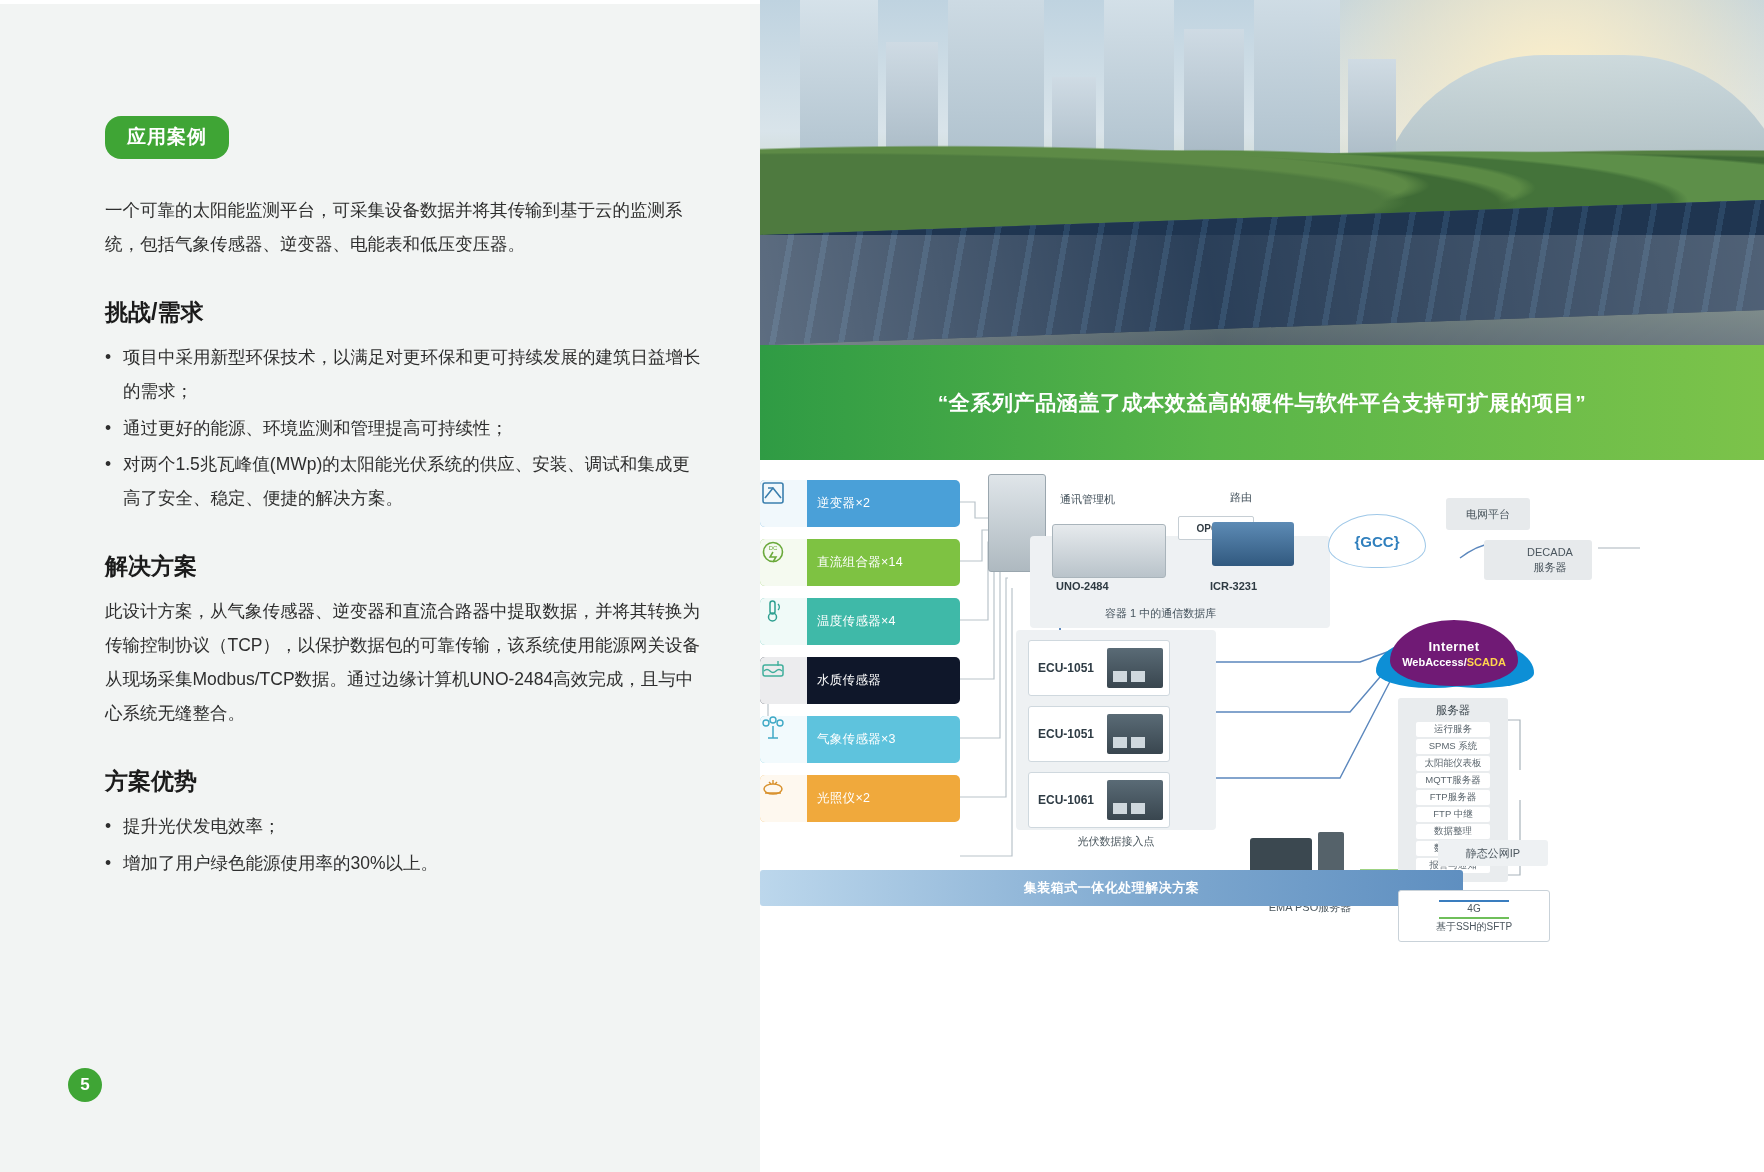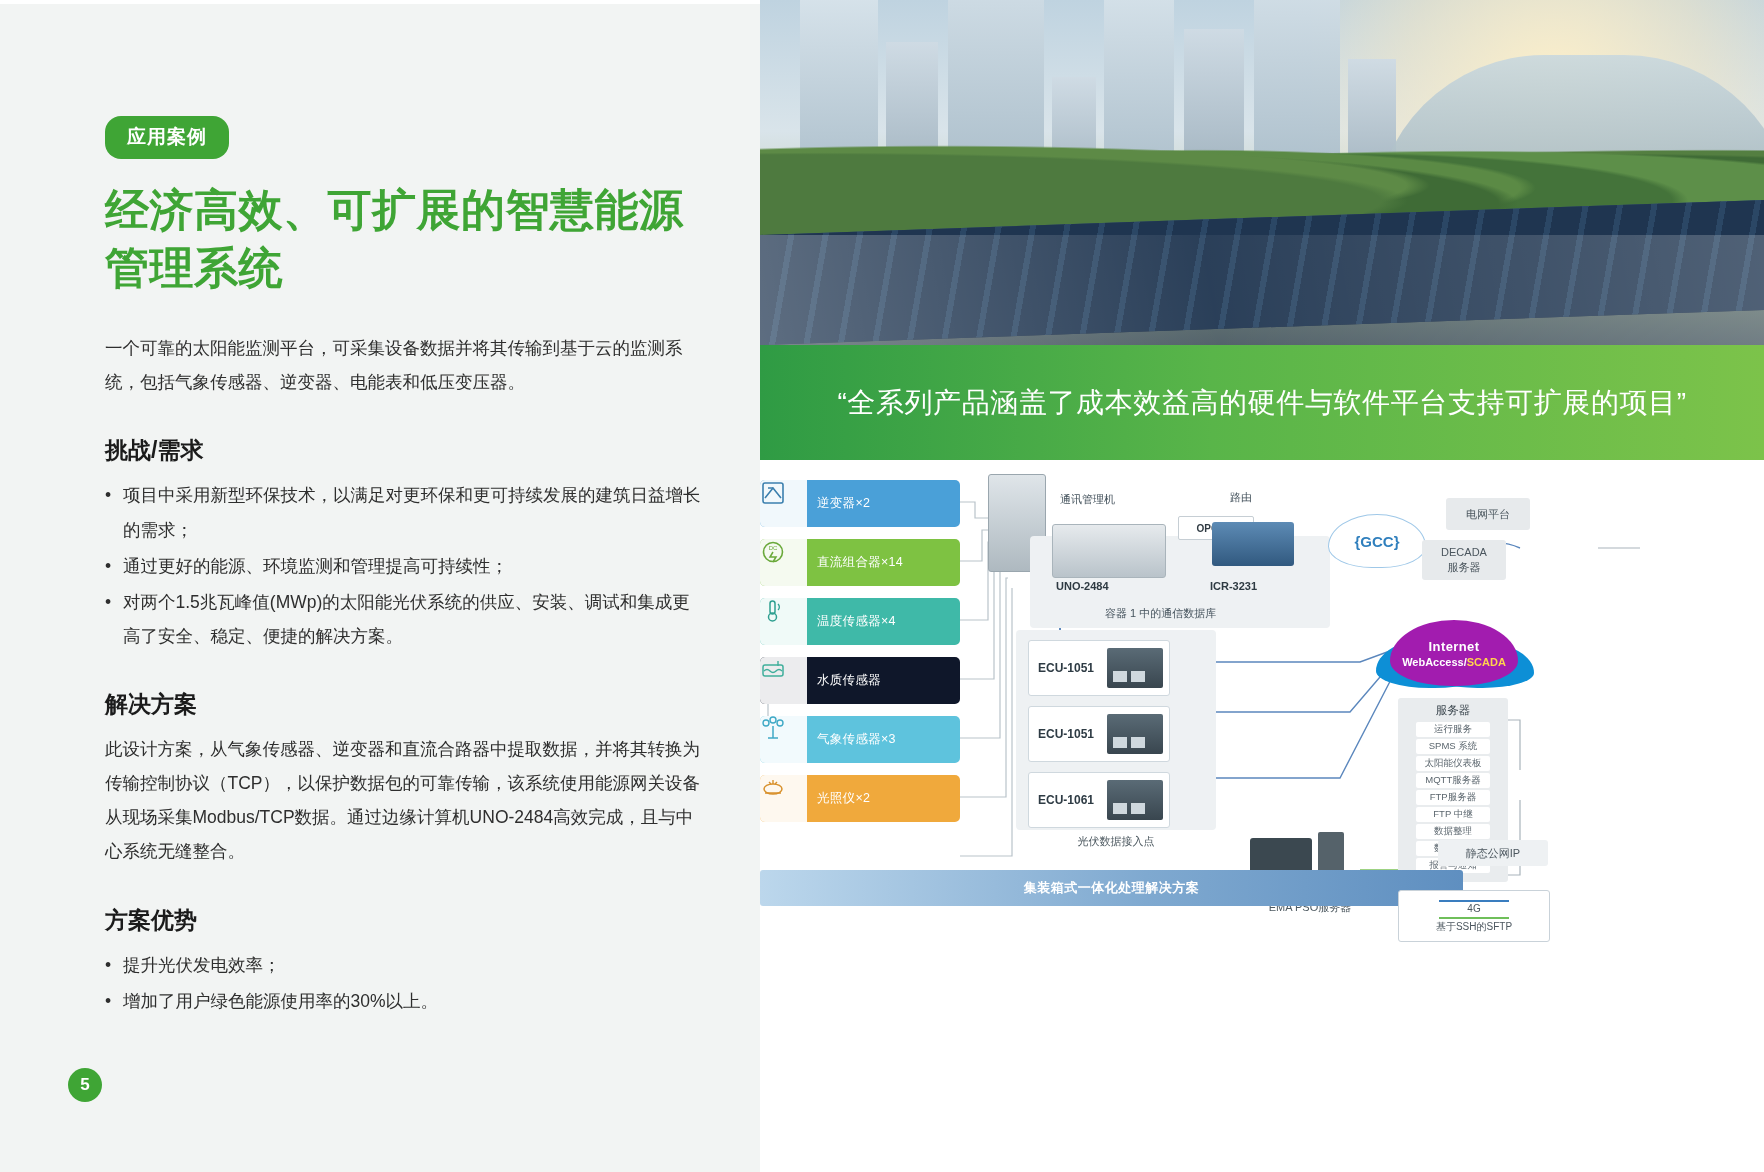--- a/index.html
+++ b/index.html
@@ -185,22 +185,22 @@
     top: 345px;
     width: 1004px;
     height: 115px;
     background: linear-gradient(90deg, #2f9b44 0%, #59b549 45%, #7cc34a 100%);
     display: flex;
     align-items: center;
     justify-content: center;
   }
   .quote-band .quote-text {
     color: #ffffff;
-    font-size: 28px;
-    font-weight: normal;
+    font-size: 21px;
+    font-weight: bold;
     letter-spacing: 0.6px;
     text-align: center;
     padding: 0 40px;
   }
 
   
   .diagram {
     position: absolute;
     left: 0;
     top: 470px;
@@ -284,21 +284,21 @@
     content: "";
     position: absolute;
     left: 6px; bottom: 6px;
     width: 14px; height: 11px;
     background: #cfd8de;
     box-shadow: 18px 0 0 #cfd8de;
   }
   .cloud-internet {
     position: absolute;
     width: 128px; height: 66px;
-    background: #a21caf;
+    background: #701a75;
     border-radius: 50% 50% 48% 48% / 62% 62% 38% 38%;
     color: #ffffff;
     display: flex;
     flex-direction: column;
     align-items: center;
     justify-content: center;
     box-shadow: -22px 10px 0 -8px #0d8fd6, 26px 12px 0 -10px #0d8fd6;
   }
   .cloud-internet .l1 { font-size: 13px; font-weight: bold; letter-spacing: 0.4px; }
   .cloud-internet .l2 { font-size: 11px; font-weight: bold; margin-top: 2px; }
@@ -442,21 +442,20 @@
   }
 </style>
 </head>
 <body>
 
 <div class="page">
 
   <div class="left-col">
     <div class="left-inner">
       <div class="badge">应用案例</div>
-      <h1 class="title">经济高效、可扩展的智慧能源管理系统</h1>
       <p class="intro">一个可靠的太阳能监测平台，可采集设备数据并将其传输到基于云的监测系统，包括气象传感器、逆变器、电能表和低压变压器。</p>
 
       <h2 class="section">挑战/需求</h2>
       <ul class="bullets">
         <li>项目中采用新型环保技术，以满足对更环保和更可持续发展的建筑日益增长的需求；</li>
         <li>通过更好的能源、环境监测和管理提高可持续性；</li>
         <li>对两个1.5兆瓦峰值(MWp)的太阳能光伏系统的供应、安装、调试和集成更高了安全、稳定、便捷的解决方案。</li>
       </ul>
 
       <h2 class="section">解决方案</h2>
@@ -611,21 +610,21 @@
       <div class="small-lbl" style="left:296px; top:110px; font-weight:bold; color:#2e3a42;">UNO-2484</div>
       <div class="opc-box" style="left:418px; top:46px;">OPC UA</div>
       <div class="small-lbl" style="left:470px; top:20px;">路由</div>
       <div class="icr-box" style="left:452px; top:52px;"></div>
       <div class="small-lbl" style="left:450px; top:110px; font-weight:bold; color:#2e3a42;">ICR-3231</div>
       <div class="small-lbl" style="left:345px; top:136px;">容器 1 中的通信数据库</div>
 
       <div class="cloud-gcc" style="left:568px; top:44px;">{GCC}</div>
 
       <div class="grey-box" style="left:686px; top:28px; width:84px; height:32px;">电网平台</div>
-      <div class="grey-box" style="left:662px; top:70px; width:84px; height:40px; white-space:pre-line;">DECADA
+      <div class="grey-box" style="left:724px; top:70px; width:84px; height:40px; white-space:pre-line;padding-left:24px;">DECADA
 服务器</div>
 
       <div class="panel-grey" style="left:256px; top:160px; width:200px; height:200px;"></div>
       <div class="device-card" style="left:268px; top:170px; width:140px; height:54px;">
         <span class="ecu-tag">ECU-1051</span>
         <span class="ecu-body"></span>
       </div>
       <div class="device-card" style="left:268px; top:236px; width:140px; height:54px;">
         <span class="ecu-tag">ECU-1051</span>
         <span class="ecu-body"></span>

